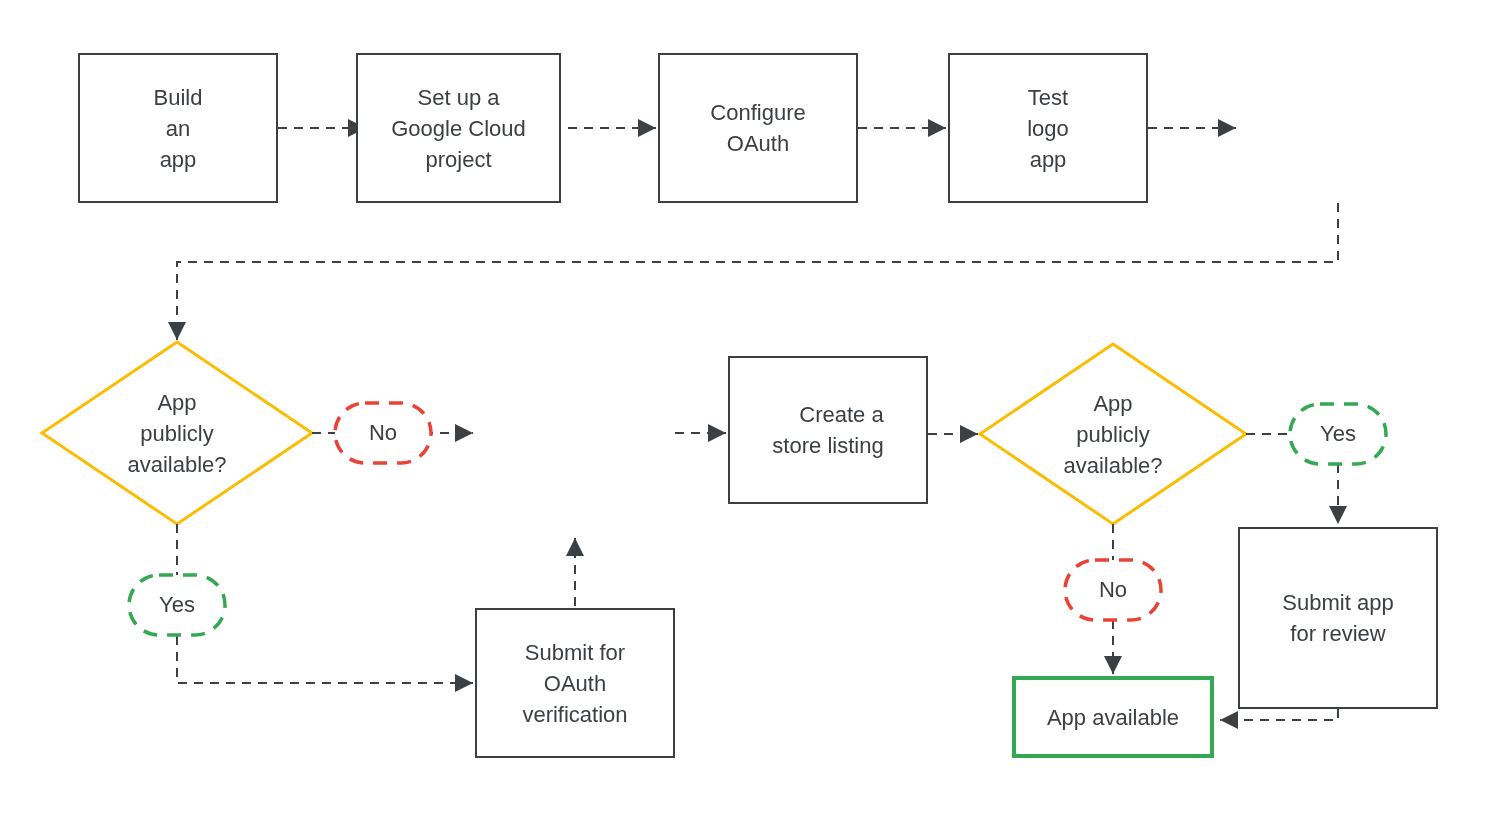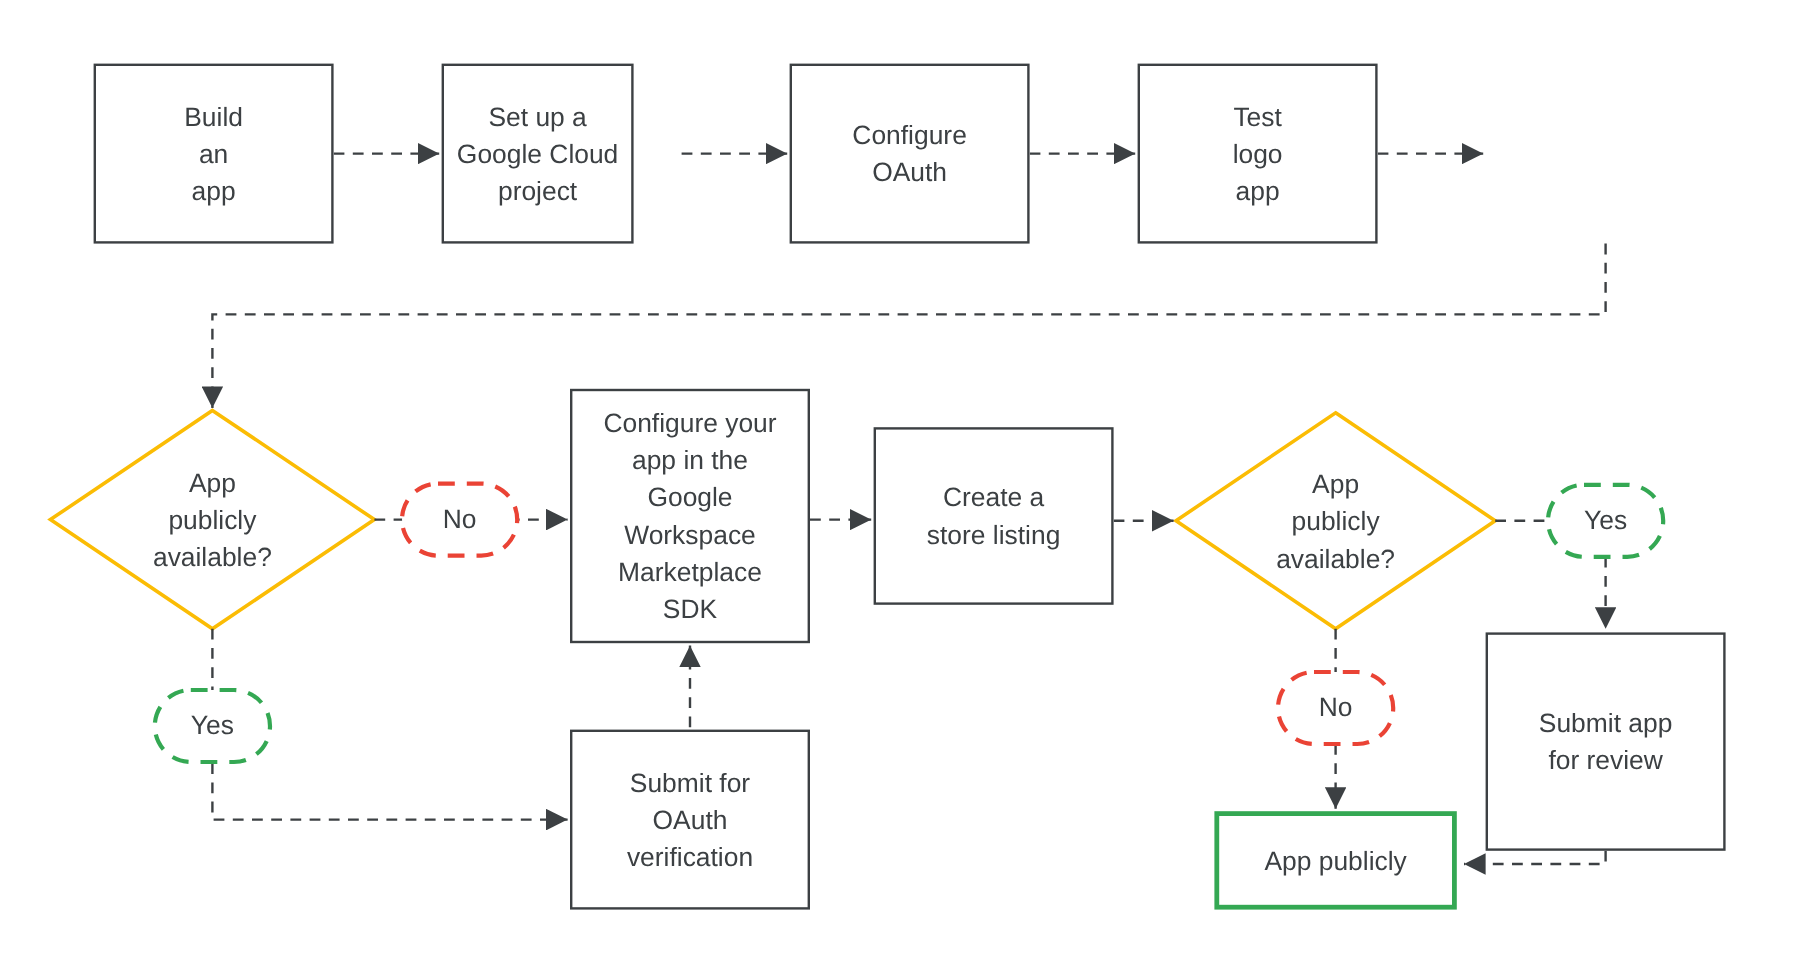--- a/index.html
+++ b/index.html
@@ -69,50 +69,44 @@
     <rect class="pill no" x="335" y="403" width="96" height="60" rx="30"></rect>
     <rect class="pill yes" x="129" y="575" width="96" height="60" rx="30"></rect>
     <rect class="pill yes" x="1290" y="404" width="96" height="60" rx="30"></rect>
     <rect class="pill no" x="1065" y="560" width="96" height="60" rx="30"></rect>
   </svg>
 
   <div class="node" style="left:78px;top:53px;width:200px;height:150px;">Build
 an
 app</div>
 
-  <div class="node" style="left:368px;top:53px;width:160px;height:150px;">Set up a
+  <div class="node" style="left:356px;top:53px;width:205px;height:150px;">Set up a
 Google Cloud
 project</div>
 
   <div class="node" style="left:658px;top:53px;width:200px;height:150px;">Configure
 OAuth</div>
 
   <div class="node" style="left:948px;top:53px;width:200px;height:150px;">Test
 logo
 app</div>
 
 
-  <div class="node" style="left:475px;top:324px;width:200px;height:212px;">Configure your
-app in the
-Google
-Workspace
-Marketplace
-SDK</div>
 
-  <div class="node" style="left:728px;top:356px;width:200px;height:148px;">Create a
+  <div class="node" style="left:728px;top:356px;width:200px;height:148px;text-align:right;">Create a
 store listing</div>
 
   <div class="node" style="left:475px;top:608px;width:200px;height:150px;">Submit for
 OAuth
 verification</div>
 
   <div class="node" style="left:1238px;top:527px;width:200px;height:182px;">Submit app
 for review</div>
 
-  <div class="node terminal" style="left:1012px;top:676px;width:202px;height:82px;">App publicly</div>
+  <div class="node terminal" style="left:1012px;top:676px;width:202px;height:82px;">App available</div>
 
   <div class="shape-label" style="left:77px;top:387px;width:200px;">App
 publicly
 available?</div>
 
   <div class="shape-label" style="left:1013px;top:388px;width:200px;">App
 publicly
 available?</div>
 
   <div class="shape-label pill-label" style="left:333px;top:419px;">No</div>

